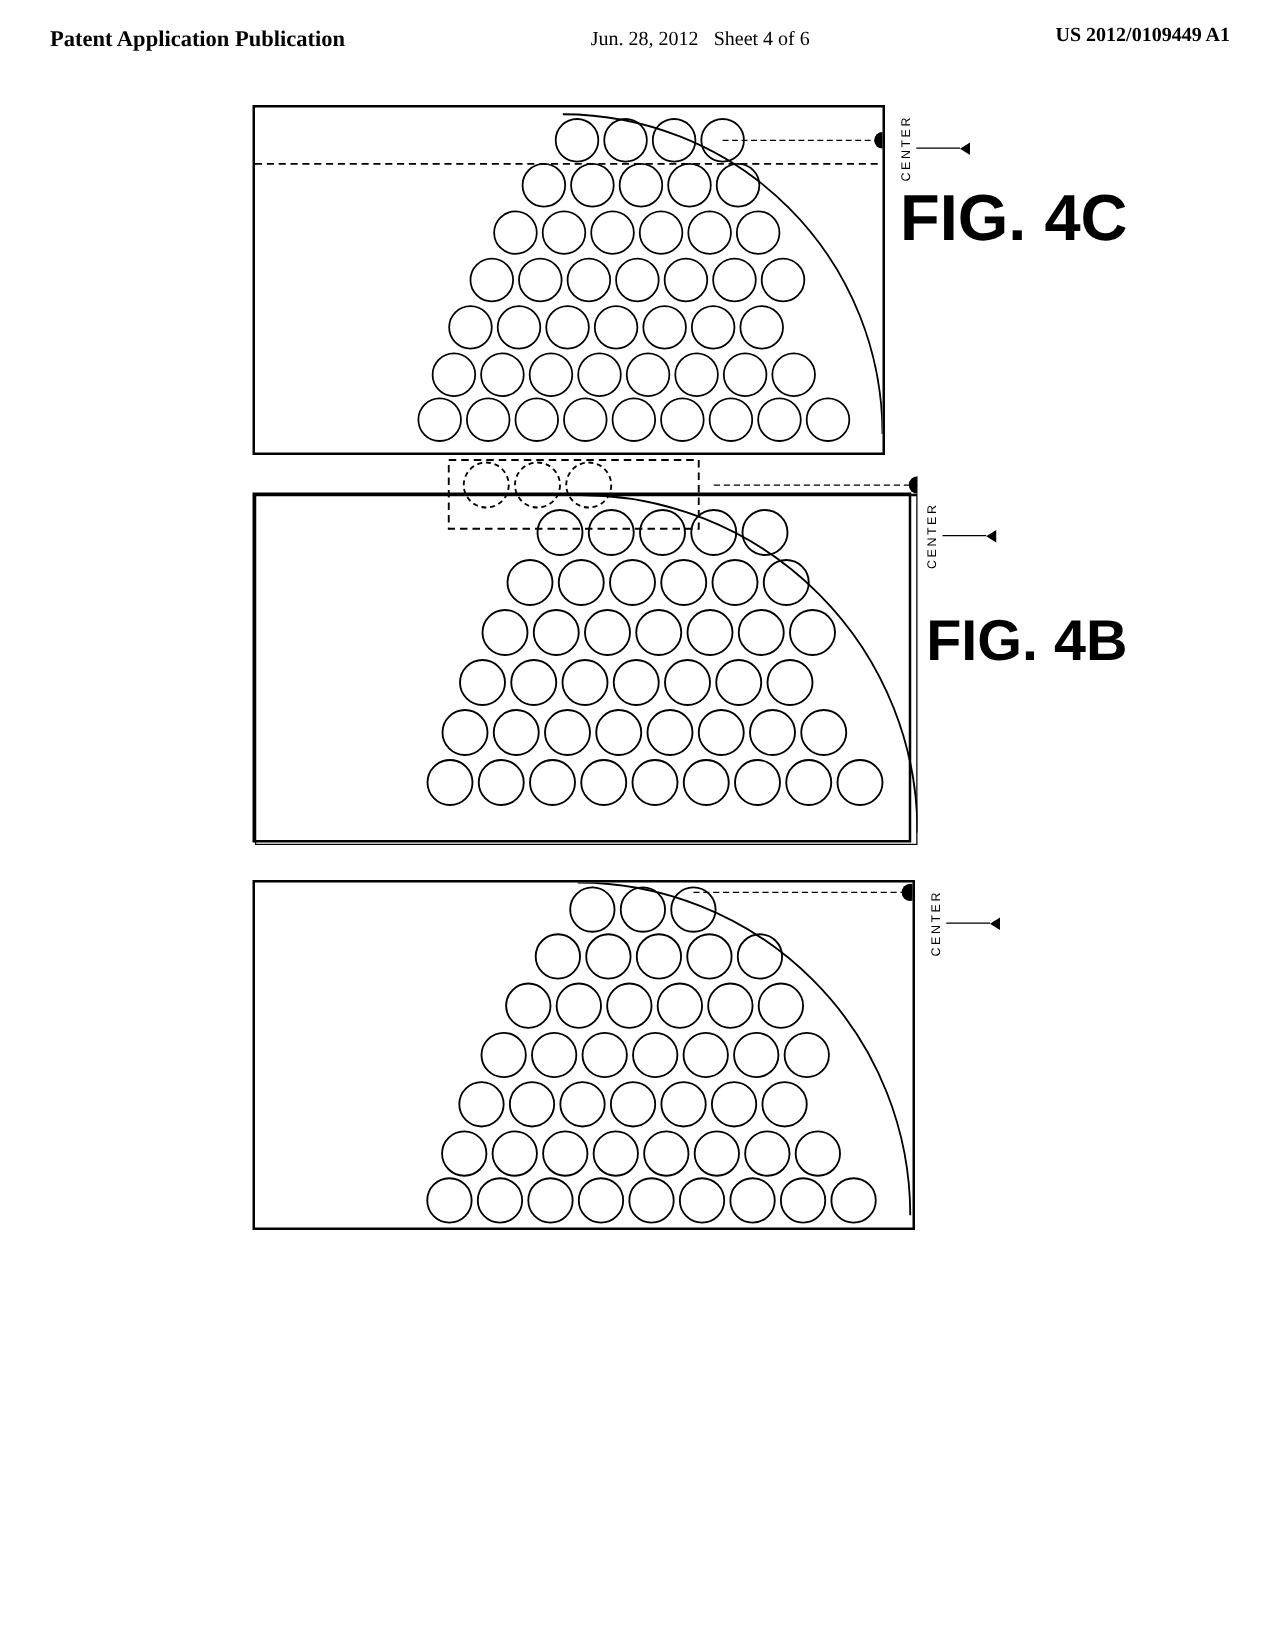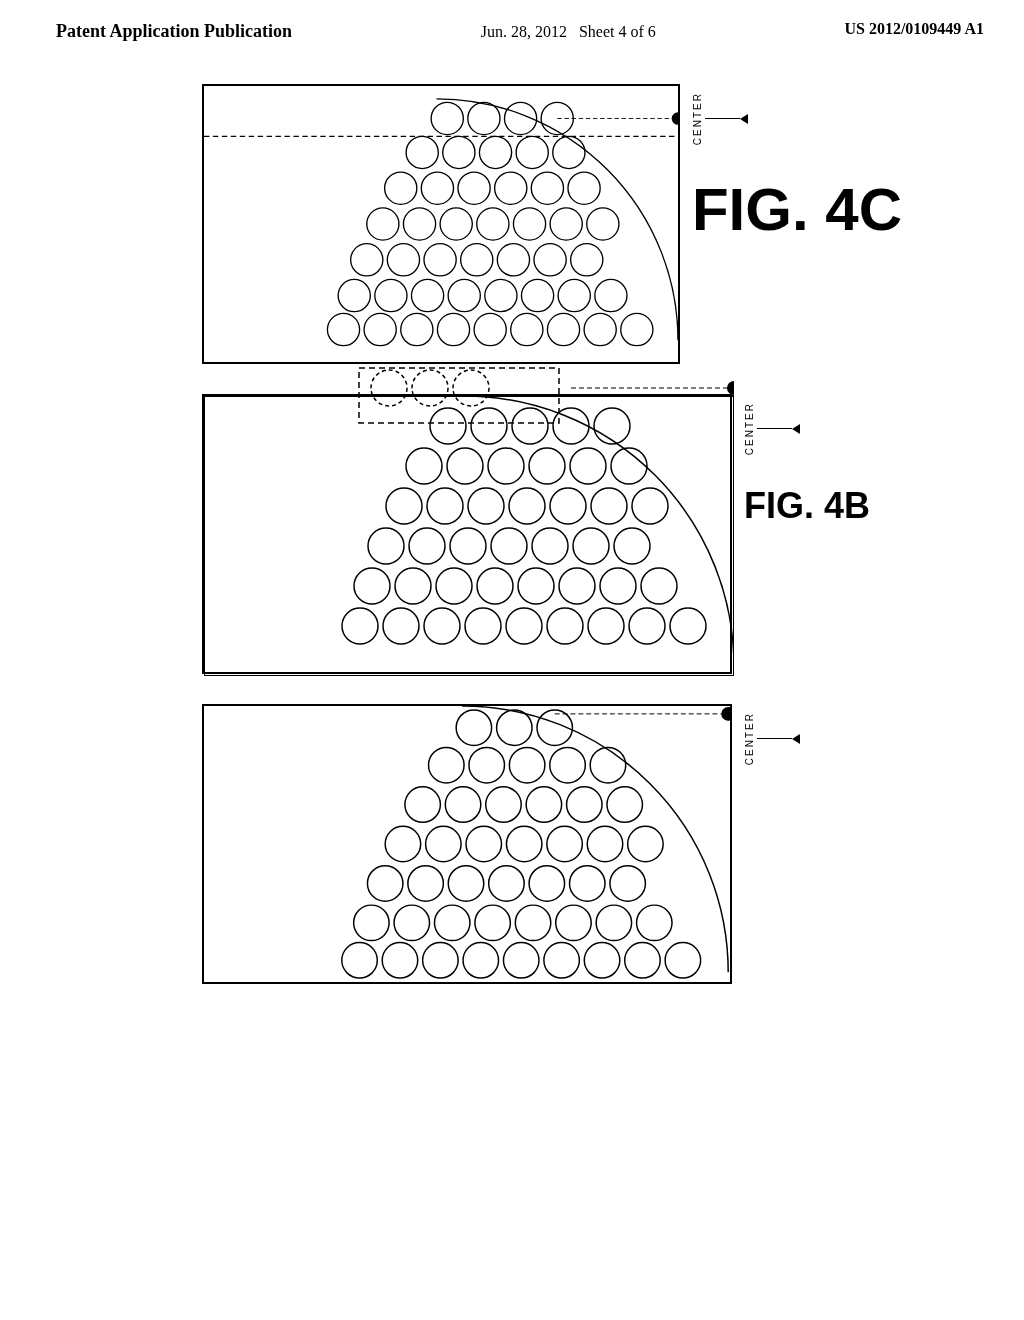--- a/index.html
+++ b/index.html
@@ -11,21 +11,20 @@
       overflow: hidden;
       position: relative;
     }
 
     .header {
       display: flex;
       justify-content: space-between;
       align-items: flex-start;
       padding: 20px 40px 10px 40px;
       border-bottom: none;
-      margin-left: 16px;
     }
 
     .header-left {
       font-size: 18px;
       font-weight: bold;
       line-height: 1.3;
     }
 
     .header-center {
       font-size: 16px;
@@ -152,21 +151,21 @@
         <circle cx="530" cy="22" r="7" fill="#000"></circle>
       </svg>
     </div>
 
     <div style="position:relative; margin-left:12px; padding-top:0px;">
       <div style="display:flex; align-items:center; margin-top:8px;">
         <div style="font-size:10px; writing-mode:vertical-rl; transform:rotate(180deg); letter-spacing:2px; font-family:Arial,sans-serif; font-weight:normal;">CENTER</div>
         <div style="width:35px; height:1px; background:#000; margin-left:2px;"></div>
         <div style="width:0; height:0; border-top:5px solid transparent; border-bottom:5px solid transparent; border-right:8px solid #000;"></div>
       </div>
-      <div style="font-size:60px; font-weight:bold; font-family:Arial,sans-serif; margin-top:30px; white-space:nowrap;">FIG. 4C</div>
+      <div style="font-size:52px; font-weight:bold; font-family:Arial,sans-serif; white-space:nowrap;">FIG. 4C</div>
     </div>
   </div>
 
   <div class="figure-row">
     <div class="figure-box" style="overflow:visible;">
       <svg viewBox="0 0 530 310" width="530" height="310" style="position:absolute; top:-30px; left:0;" xmlns="http://www.w3.org/2000/svg">
 
         <rect x="155" y="2" width="200" height="55" fill="none" stroke="#000" stroke-width="1.5" stroke-dasharray="6,4"></rect>
 
         <circle cx="185" cy="22" r="18" fill="none" stroke="#000" stroke-width="1.5" stroke-dasharray="4,3"></circle>
@@ -230,21 +229,21 @@
         <circle cx="530" cy="22" r="7" fill="#000"></circle>
       </svg>
     </div>
 
     <div style="position:relative; margin-left:12px; padding-top:0px;">
       <div style="display:flex; align-items:center; margin-top:8px;">
         <div style="font-size:10px; writing-mode:vertical-rl; transform:rotate(180deg); letter-spacing:2px; font-family:Arial,sans-serif;">CENTER</div>
         <div style="width:35px; height:1px; background:#000; margin-left:2px;"></div>
         <div style="width:0; height:0; border-top:5px solid transparent; border-bottom:5px solid transparent; border-right:8px solid #000;"></div>
       </div>
-      <div style="font-size:36px; font-weight:bold; font-family:Arial,sans-serif; margin-top:30px; white-space:nowrap;">FIG. 4B</div>
+      <div style="font-size:46px; font-weight:bold; font-family:Arial,sans-serif; margin-top:30px; white-space:nowrap;">FIG. 4B</div>
     </div>
   </div>
 
   <div class="figure-row">
     <div class="figure-box">
       <svg class="figure-svg" viewBox="0 0 530 280" xmlns="http://www.w3.org/2000/svg">
 
         <path d="M 530 270 A 270 270 0 0 0 260 0" fill="none" stroke="#000" stroke-width="1.5"></path>
 
         <circle cx="272" cy="22" r="18" fill="none" stroke="#000" stroke-width="1.5"></circle>

